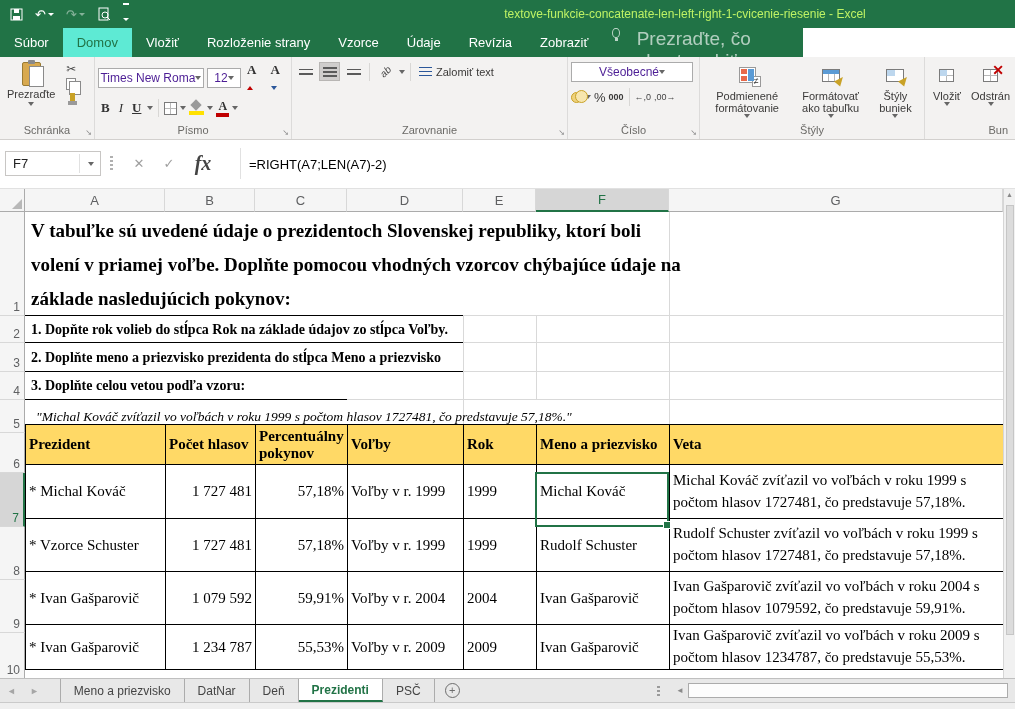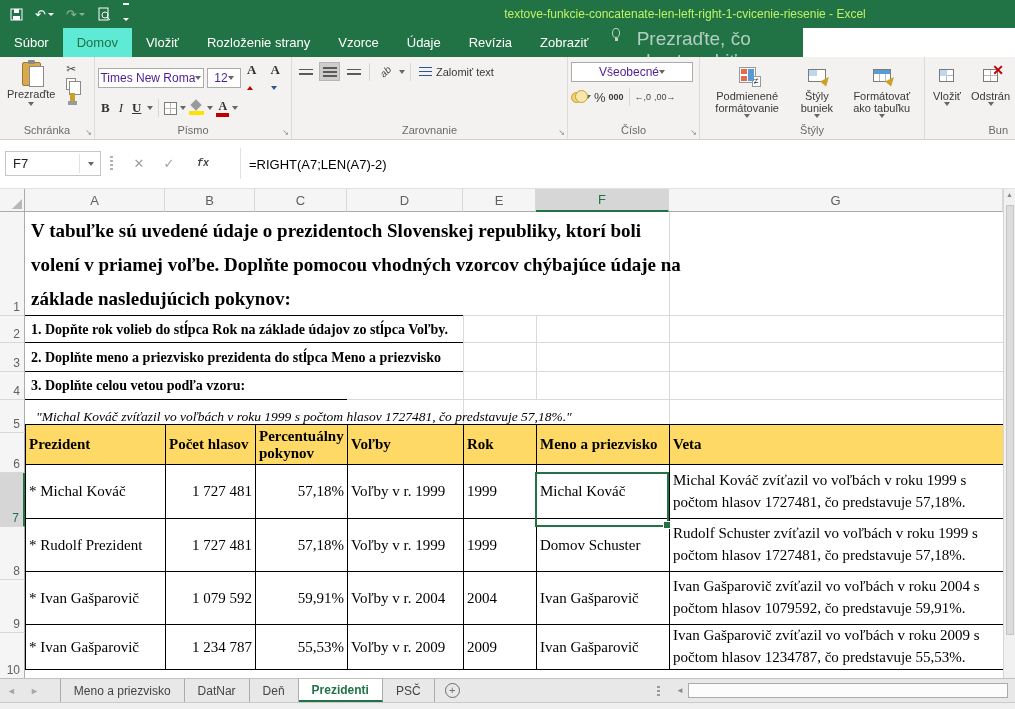--- a/index.html
+++ b/index.html
@@ -87,21 +87,21 @@
   .cellgrid.ins::before{content:"";position:absolute;left:0;top:0;width:7px;height:6px;background:#BDD7EE}
   .redx{position:absolute;right:-7px;top:-7px;color:#C00000;font-weight:bold;font-size:14px;line-height:1}
 
   
   .fbar{position:absolute;left:0;top:140px;width:1015px;height:49px;background:#fff;border-bottom:1px solid #E1E1E1}
   .namebox{position:absolute;left:5px;top:11px;width:96px;height:25px;border:1px solid #C8C6C4;background:#fff;display:flex;align-items:center;font-size:13px;color:#222;padding-left:7px}
   .namebox .nb-caret{position:absolute;right:6px;top:10px}
   .namebox .nb-sep{position:absolute;right:20px;top:2px;width:1px;height:19px;background:#E1E1E1}
   .vdots{position:absolute;left:110px;top:16px;width:3px;height:15px;background:repeating-linear-gradient(to bottom,#B0B0B0 0 2px,transparent 2px 4px)}
   .fbtn{position:absolute;top:11px;height:25px;display:flex;align-items:center;justify-content:center;width:26px;font-size:13px;color:#9f9f9f}
-  .fx{font-family:Liberation Mono, monospace;font-style:italic;font-weight:bold;color:#444;font-size:10px}
+  .fx{font-family:Liberation Serif, serif;font-style:italic;font-weight:bold;color:#444;font-size:20px}
   .fsep{position:absolute;left:240px;top:8px;width:1px;height:31px;background:#E1E1E1}
   .ftext{position:absolute;left:249px;top:0;height:49px;display:flex;align-items:center;font-size:13px;color:#000}
 
   
   .colhead{position:absolute;left:0;top:189px;height:23px;display:flex}
   .ch{height:23px;background:#F5F5F5;border-right:1px solid #D8D8D8;border-bottom:1px solid #ABABAB;display:flex;align-items:center;justify-content:center;font-size:13px;color:#5f6062}
   .ch.sel{background:#D6D6D6;border-bottom:2px solid #217346;color:#217346}
   .corner{width:25px;background:#F5F5F5;border-right:1px solid #ABABAB;border-bottom:1px solid #ABABAB;position:relative}
   .corner::after{content:"";position:absolute;right:2px;bottom:2px;width:0;height:0;border-left:10px solid transparent;border-bottom:10px solid #B8B8B8}
   .rowhead{position:absolute;left:0;top:212px;width:25px}
@@ -293,36 +293,36 @@
     <div style="display:flex">
       <div class="bigbtn" style="width:90px">
         <span class="ic">
             <span class="cficon">
               <span class="neq">≠</span>
             </span>
           </span>
         <span>Podmienené formátovanie</span>
         <span class="caret"></span>
       </div>
+      <div class="bigbtn" style="width:80px">
+        <span class="ic">
+            <span class="fticon">
+              <span class="brush"></span>
+            </span>
+          </span>
+        <span>Formátovať ako tabuľku</span>
+        <span class="caret"></span>
+      </div>
       <div class="bigbtn" style="width:52px">
         <span class="ic">
             <span class="csicon">
               <span class="brush"></span>
             </span>
           </span>
         <span>Štýly buniek</span>
-        <span class="caret"></span>
-      </div>
-      <div class="bigbtn" style="width:80px">
-        <span class="ic">
-            <span class="fticon">
-              <span class="brush"></span>
-            </span>
-          </span>
-        <span>Formátovať ako tabuľku</span>
         <span class="caret"></span>
       </div>
     </div>
     <div class="glabel">Štýly</div>
   </div>
 
   <div class="rgroup" style="left:925px;width:90px;border-right:none">
     <div style="display:flex">
       <div class="bigbtn" style="width:42px">
         <span class="ic">
@@ -425,26 +425,26 @@
   <tr style="height:54px">
     <td>* Michal Kováč</td>
     <td class="num">1 727 481</td>
     <td class="num">57,18%</td>
     <td>Voľby v r. 1999</td>
     <td>1999</td>
     <td>Michal Kováč</td>
     <td class="veta">Michal Kováč zvíťazil vo voľbách v roku 1999 s počtom hlasov 1727481, čo predstavuje 57,18%.</td>
   </tr>
   <tr style="height:53px">
-    <td>* Rudolf Prezident</td>
+    <td>* Vzorce Schuster</td>
     <td class="num">1 727 481</td>
     <td class="num">57,18%</td>
     <td>Voľby v r. 1999</td>
     <td>1999</td>
-    <td>Domov Schuster</td>
+    <td>Rudolf Schuster</td>
     <td class="veta">Rudolf Schuster zvíťazil vo voľbách v roku 1999 s počtom hlasov 1727481, čo predstavuje 57,18%.</td>
   </tr>
   <tr style="height:53px">
     <td>* Ivan Gašparovič</td>
     <td class="num">1 079 592</td>
     <td class="num">59,91%</td>
     <td>Voľby v r. 2004</td>
     <td>2004</td>
     <td>Ivan Gašparovič</td>
     <td class="veta">Ivan Gašparovič zvíťazil vo voľbách v roku 2004 s počtom hlasov 1079592, čo predstavuje 59,91%.</td>

